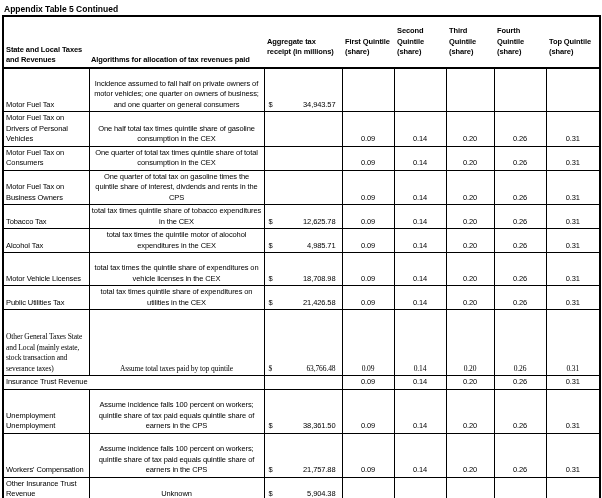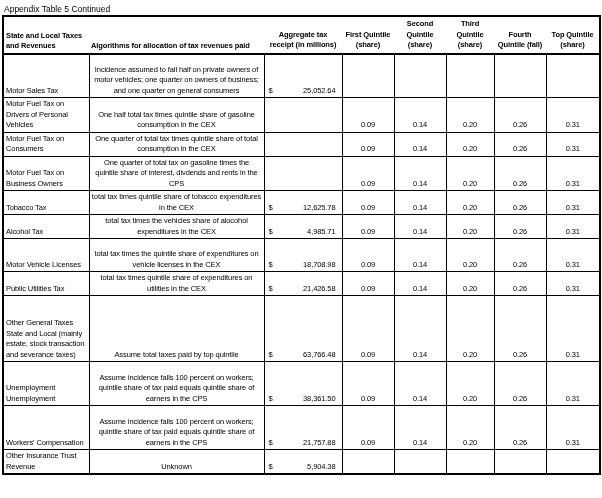--- a/index.html
+++ b/index.html
@@ -1,36 +1,36 @@
 <!DOCTYPE html>
 <html><head>
 <meta charset="utf-8">
 <style>
   html,body{margin:0;padding:0;background:#ffffff;}
   body{width:602px;height:498px;overflow:hidden;color:#000;
        font-family:"Liberation Sans",sans-serif;}
   .page{padding:2px 2px 0 2px;}
-  .title{font-size:8.5px;font-weight:normal;padding:2px 0 1px 2px;letter-spacing:0;}
+  .title{font-size:8.5px;font-weight:bold;padding:2px 0 1px 2px;letter-spacing:0;}
   table{border-collapse:collapse;table-layout:fixed;width:597px;border:2px solid #000;background:#fff;}
   td,th{border:1px solid #000;vertical-align:bottom;padding:1px 2px;
         font-size:7.5px;line-height:10.5px;overflow:hidden;word-wrap:break-word;
         letter-spacing:-0.1px;}
   th{font-weight:bold;border-left:none;border-right:none;border-top:none;
      border-bottom:2px solid #000;vertical-align:bottom;}
   th.left{text-align:left;margin-left:42px;}
-  th.center{text-align:center;padding:2px 3px;}
+  th.center{text-align:left;padding:9px 3px;}
   td.name{text-align:left;}
   td.alg{text-align:center;}
   td.agg{padding:1px 0;}
   .aggwrap{display:flex;justify-content:space-between;align-items:flex-end;width:100%;}
   .cur{padding-left:4px;}
   .val{padding-right:6px;}
   td.q{text-align:center;}
   tr.h12{height:12px;} tr.h22{height:22px;} tr.h33{height:33px;}
-  tr.h34{height:34px;} tr.h44{height:44px;} tr.h66{height:66px;}
+  tr.h34{height:34px;} tr.h44{height:44px;} tr.h66{height:66px;font-family:Liberation Serif, serif;}
 </style>
 </head>
 <body>
 
 <div class="page">
   <div class="title">Appendix Table 5 Continued</div>
 
   <table>
     <colgroup>
       <col style="width:86px">
@@ -44,31 +44,31 @@
     </colgroup>
 
     <tbody>
         <tr class="h34">
       <th class="left">State and Local Taxes and Revenues</th>
       <th class="left">Algorithms for allocation of tax revenues paid</th>
       <th class="center">Aggregate tax receipt (in millions)</th>
       <th class="center">First Quintile (share)</th>
       <th class="center">Second Quintile (share)</th>
       <th class="center">Third Quintile (share)</th>
-      <th class="center">Fourth Quintile (fall)</th>
+      <th class="center">Fourth Quintile (share)</th>
       <th class="center">Top Quintile (share)</th>
     </tr>
 
     <tr class="h44">
-      <td class="name">Motor Sales Tax</td>
+      <td class="name">Motor Fuel Tax</td>
       <td class="alg">Incidence assumed to fall half on private owners of motor vehicles; one quarter on owners of business; and one quarter on general consumers</td>
       <td class="agg">
             <div class="aggwrap">
               <span class="cur">$</span>
-              <span class="val">25,052.64</span>
+              <span class="val">34,943.57</span>
             </div>
           </td>
       <td class="q"></td>
       <td class="q"></td>
       <td class="q"></td>
       <td class="q"></td>
       <td class="q"></td>
     </tr>
 
     <tr class="h33">
@@ -130,21 +130,21 @@
           </td>
       <td class="q">0.09</td>
       <td class="q">0.14</td>
       <td class="q">0.20</td>
       <td class="q">0.26</td>
       <td class="q">0.31</td>
     </tr>
 
     <tr class="h22">
       <td class="name">Alcohol Tax</td>
-      <td class="alg">total tax times the vehicles share of alocohol expenditures in the CEX</td>
+      <td class="alg">total tax times the quintile motor of alocohol expenditures in the CEX</td>
       <td class="agg">
             <div class="aggwrap">
               <span class="cur">$</span>
               <span class="val">4,985.71</span>
             </div>
           </td>
       <td class="q">0.09</td>
       <td class="q">0.14</td>
       <td class="q">0.20</td>
       <td class="q">0.26</td>
@@ -193,20 +193,34 @@
               <span class="val">63,766.48</span>
             </div>
           </td>
       <td class="q">0.09</td>
       <td class="q">0.14</td>
       <td class="q">0.20</td>
       <td class="q">0.26</td>
       <td class="q">0.31</td>
     </tr>
 
+    <tr class="h12">
+      <td class="name" colspan="2">Insurance Trust Revenue</td>
+      <td class="agg">
+            <div class="aggwrap">
+              <span class="cur"></span>
+              <span class="val"></span>
+            </div>
+          </td>
+      <td class="q">0.09</td>
+      <td class="q">0.14</td>
+      <td class="q">0.20</td>
+      <td class="q">0.26</td>
+      <td class="q">0.31</td>
+    </tr>
 
     <tr class="h44">
       <td class="name">Unemployment Unemployment</td>
       <td class="alg">Assume incidence falls 100 percent on workers; quintile share of tax paid equals quintile share of earners in the CPS</td>
       <td class="agg">
             <div class="aggwrap">
               <span class="cur">$</span>
               <span class="val">38,361.50</span>
             </div>
           </td>

